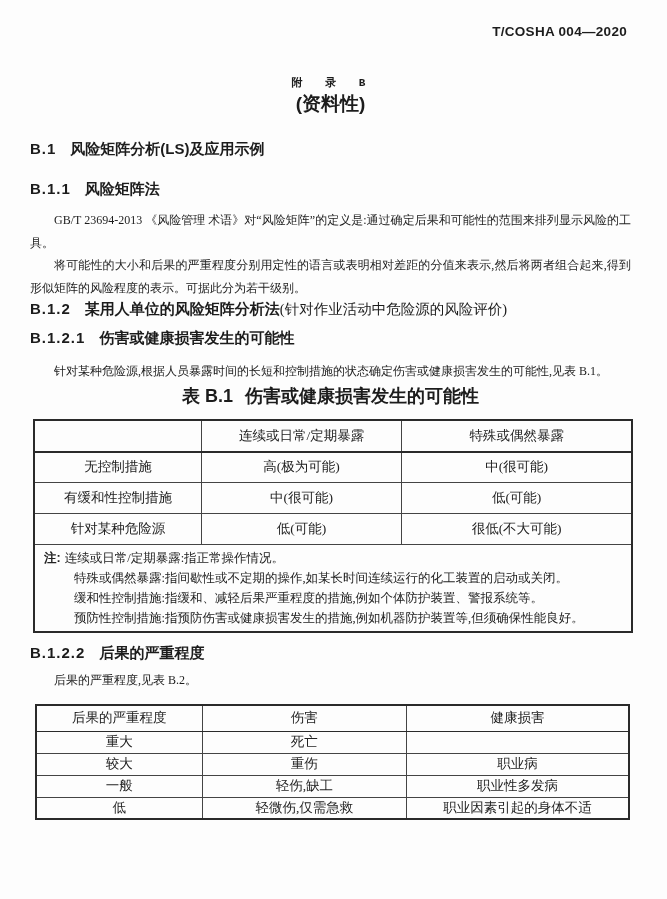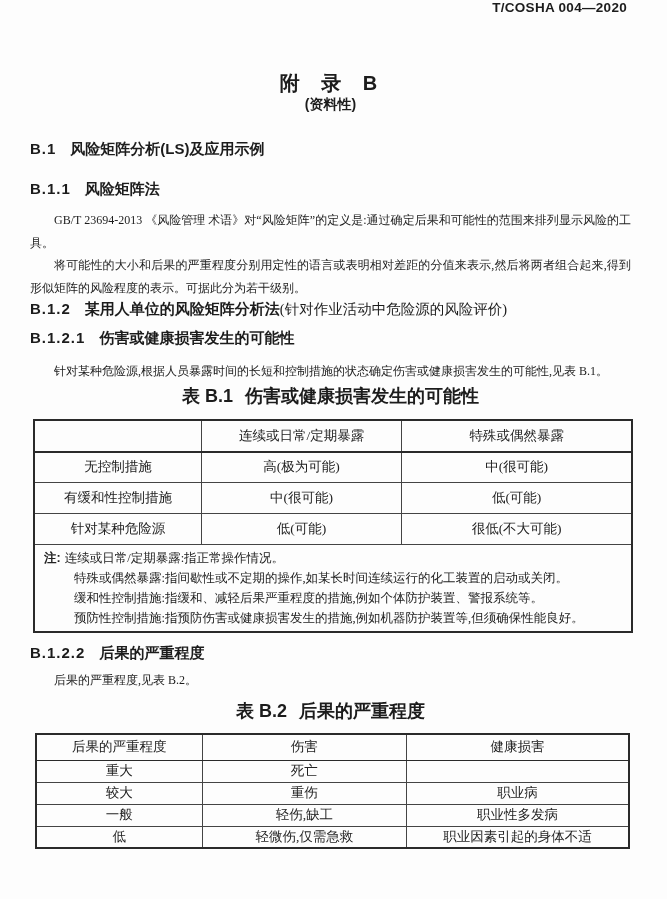--- a/index.html
+++ b/index.html
@@ -6,37 +6,37 @@
   html,body { background:#ffffff; }
   .page {
     position:relative;
     width:667px; height:899px;
     background:#fdfdfd;
     color:#1c1c1c;
     font-family:"Liberation Serif","DejaVu Serif",serif;
     overflow:hidden;
   }
   .doc-code {
-    position:absolute; top:0; right:40px;
+    position:absolute; top:24px; right:40px;
     font-size:13.5px; letter-spacing:0.3px;
     font-family:"Liberation Sans","DejaVu Sans",sans-serif;
     font-weight:600;
   }
   .content { padding:73px 36px 0 30px; }
 
   .center { text-align:center; }
   .appendix-label {
-    font-family:Liberation Sans, sans-serif;
-    font-weight:bold; font-size:20px; line-height:20px;
+    font-family:Liberation Mono, monospace;
+    font-weight:bold; font-size:11px; line-height:20px;
     letter-spacing:4px; word-spacing:8px;
   }
   .appendix-type {
     margin-top:2px;
     font-family:"Liberation Sans","DejaVu Sans",sans-serif;
-    font-weight:bold; font-size:14px; line-height:18px;
+    font-weight:bold; font-size:19px; line-height:18px;
   }
   .appendix-title {
     margin-top:8px;
     font-family:"Liberation Sans","DejaVu Sans",sans-serif;
     font-weight:bold; font-size:14.5px; line-height:18px;
   }
 
   .h {
     font-family:"Liberation Sans","DejaVu Sans",sans-serif;
     font-weight:bold; font-size:15px; line-height:20px;
@@ -180,23 +180,20 @@
         </tr>
       </tbody>
     </table>
 
     <div class="h h-b122">
       <span class="hnum">B.1.2.2</span><span class="htext">后果的严重程度</span>
     </div>
 
     <p class="para p4">后果的严重程度,见表 B.2。</p>
 
-    <div class="tbl-title t2-title">
-      <span class="tnum">表 B.2</span><span>后果的严重程度</span>
-    </div>
 
     <table class="tbl tbl-b2">
       <colgroup>
           <col class="c1">
           <col class="c2">
           <col class="c3">
         </colgroup>
       <thead>
         <tr>
           <th>后果的严重程度</th>

